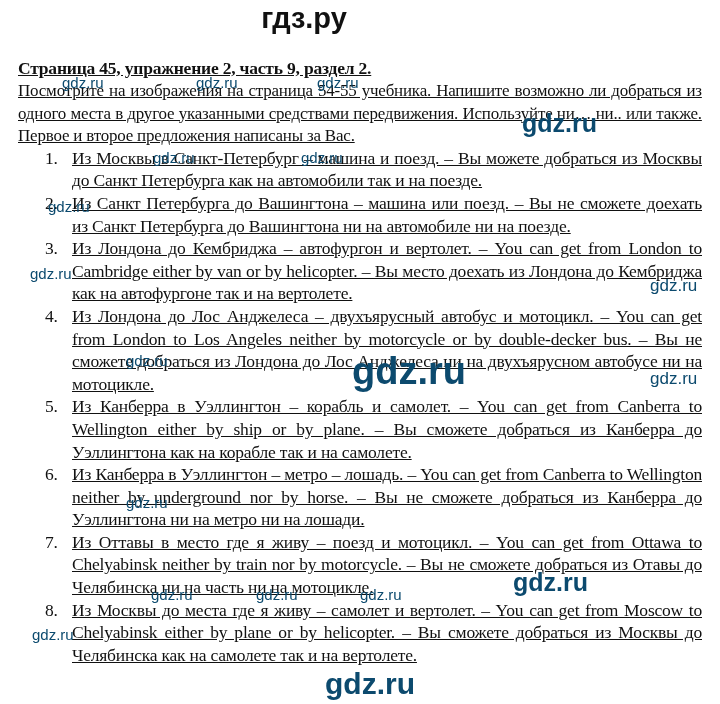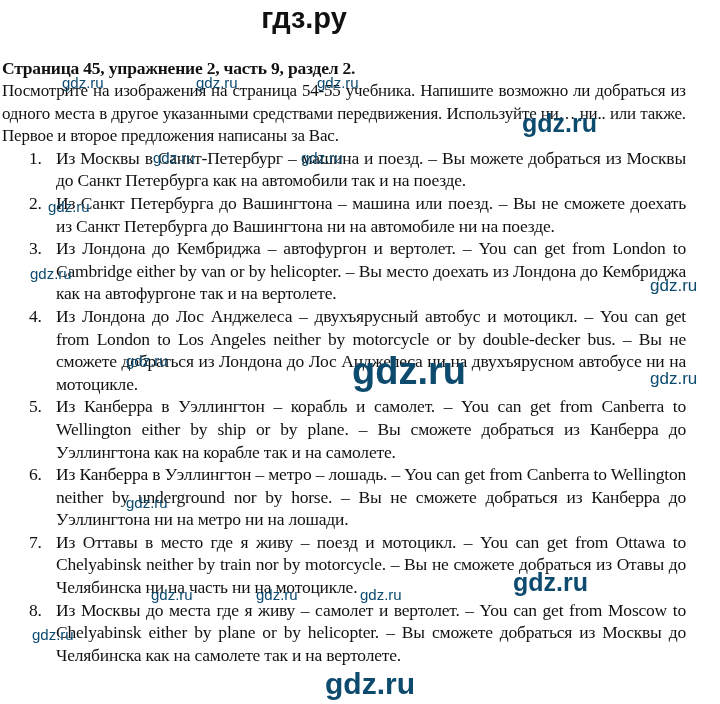--- a/index.html
+++ b/index.html
@@ -1,18 +1,18 @@
 <!DOCTYPE html>
 <html><head>
 <meta charset="utf-8">
 <style>
   html, body { margin:0; padding:0; background:#ffffff; }
   body { width:720px; height:704px; position:relative; overflow:hidden; font-family:"Liberation Serif", serif; color:#111; }
   .site-header { position:absolute; left:0; width:608px; top:0; text-align:center; font-family:"Liberation Sans", sans-serif; font-weight:bold; font-size:29px; line-height:36px; color:#111; }
-  .doc { position:absolute; left:2px; top:57px; width:684px; }
+  .doc { position:absolute; left:18px; top:57px; width:684px;text-decoration:underline; }
   .title { font-weight:bold; font-size:17.5px; line-height:22px; letter-spacing:-0.2px; margin:0; }
   .intro { font-size:17.5px; line-height:22.6px; text-align:justify; text-align-last:left; margin:0; letter-spacing:-0.2px; transform:scaleX(0.97); transform-origin:left; width:705px; }
   ol { list-style:none; margin:0; padding:0; }
   li { position:relative; padding-left:54px; font-size:17.5px; line-height:22.6px; text-align:justify; letter-spacing:-0.2px; }
   li .num { position:absolute; left:27px; top:0; }
   li .txt { display:block; }
   .wm { position:absolute; font-family:"Liberation Sans", sans-serif; color:#0c4a6e; }
   .wm-big { font-weight:bold; font-size:30px; }
   .wm-med { font-weight:bold; font-size:25px; }
   .wm-small { font-size:15px; }

